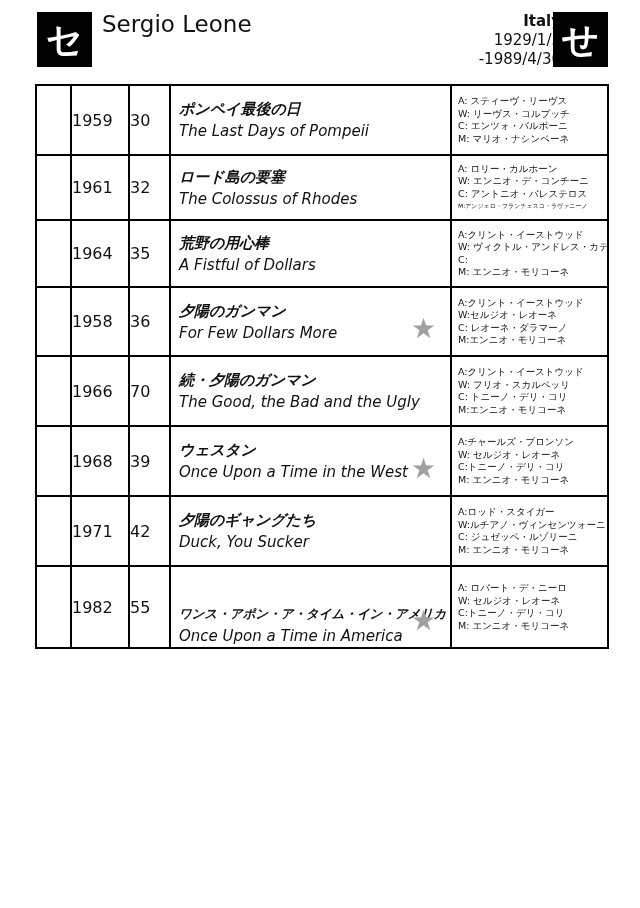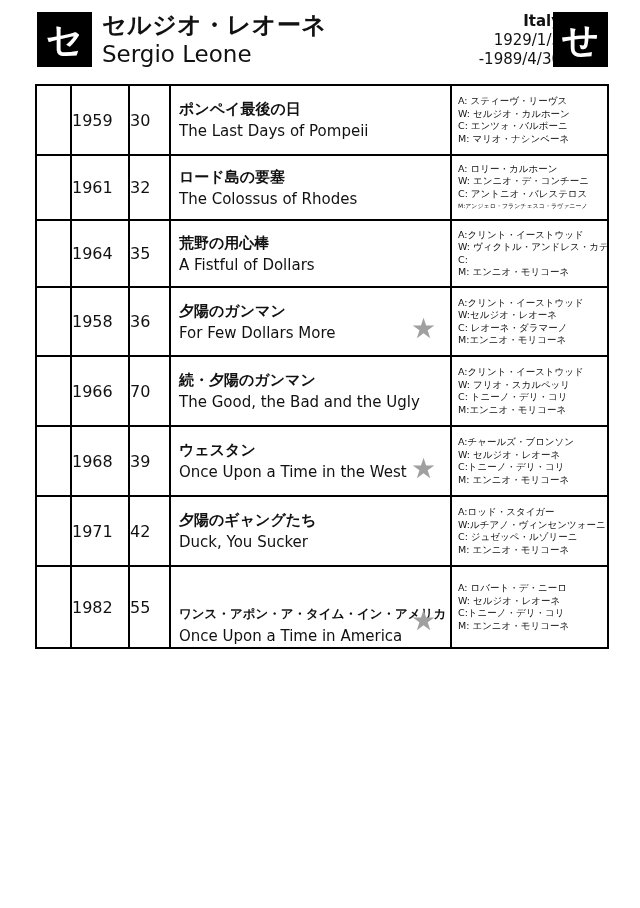--- a/index.html
+++ b/index.html
@@ -14,35 +14,34 @@
   .title-jp { font-size: 24px; font-weight: bold; line-height: 30px; letter-spacing: 0.5px; }
   .title-en { font-size: 23px; line-height: 28px; margin-top: 0px; }
 
   .meta { position: absolute; right: 79px; top: 12px; text-align: right; font-size: 15px; line-height: 19px; }
   .meta .country { font-weight: bold; }
 
   table.films { position: absolute; left: 35px; top: 84px; width: 572px; border-collapse: collapse; table-layout: fixed; }
   table.films td { border: 2px solid #000; padding: 0; vertical-align: middle; }
   col.c0 { width: 35px; } col.c1 { width: 58px; } col.c2 { width: 41px; } col.c3 { width: 281px; } col.c4 { width: 157px; }
   td.year, td.age { font-size: 16px; }
-  td.title { position: relative; padding-left: 8px !important; }
+  td.title { position: relative; padding-left: 8px !important; font-style: italic; }
   .t-jp { font-size: 15px; font-weight: bold; line-height: 22px; white-space: nowrap; }
   .t-jp.small { font-size: 12.5px; margin-top: 36px; }
   .t-en { font-size: 15px; line-height: 22px; white-space: nowrap; }
   .star { position: absolute; right: 14px; bottom: 12px; font-size: 28px; color: #a0a0a0; line-height: 1; }
   td.credits { padding: 4px 6px !important; font-size: 9.5px; line-height: 12.5px; white-space: nowrap; overflow: hidden; }
   td.credits .tiny { font-size: 6px; }
 </style>
 </head>
 <body>
 
 <div class="badge left">セ</div>
 
 <div class="title-block">
-  <div class="title-jp">セルジオ・レオーネ</div>
   <div class="title-en">Sergio Leone</div>
 </div>
 
 <div class="meta">
   <div class="country">Italy</div>
   <div>1929/1/3</div>
   <div>-1989/4/30</div>
 </div>
 
 <div class="badge right">せ</div>
@@ -60,21 +59,21 @@
     <td class="mark"></td>
     <td class="year">1959</td>
     <td class="age">30</td>
     <td class="title">
       <div class="t-jp">ポンペイ最後の日</div>
       <div class="t-en">The Last Days of Pompeii</div>
 
     </td>
     <td class="credits">
       <div>A: スティーヴ・リーヴス</div>
-      <div>W: セルジオ・カルホーン</div>
+      <div>W: リーヴス・コルブッチ</div>
       <div>C: エンツォ・バルボーニ</div>
       <div>M: マリオ・ナシンベーネ</div>
     </td>
   </tr>
       <tr style="height: 65px;">
     <td class="mark"></td>
     <td class="year">1961</td>
     <td class="age">32</td>
     <td class="title">
       <div class="t-jp">ロード島の要塞</div>

